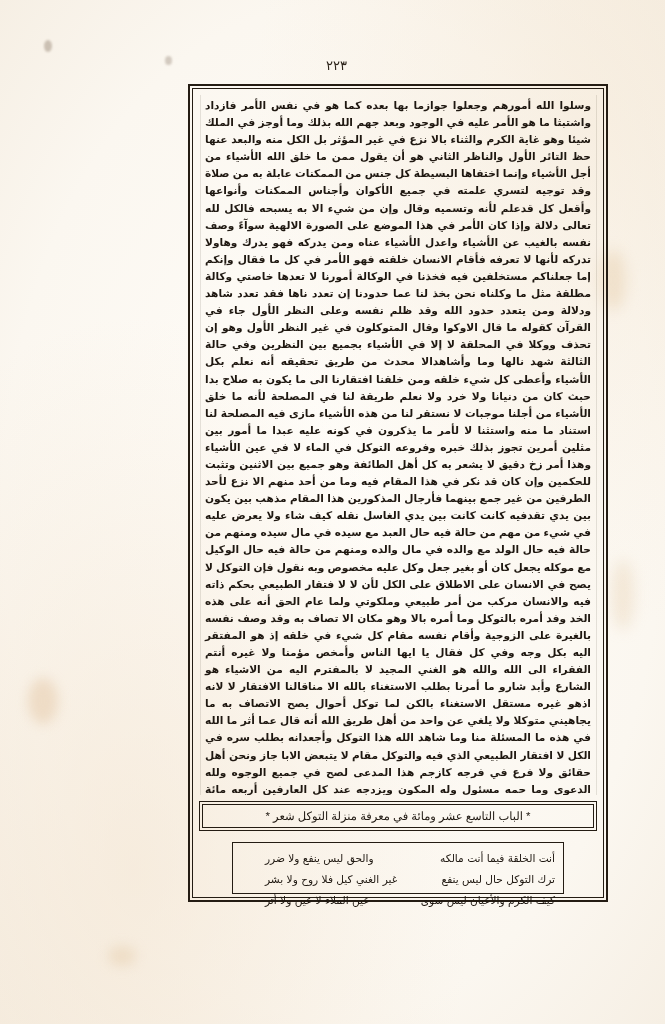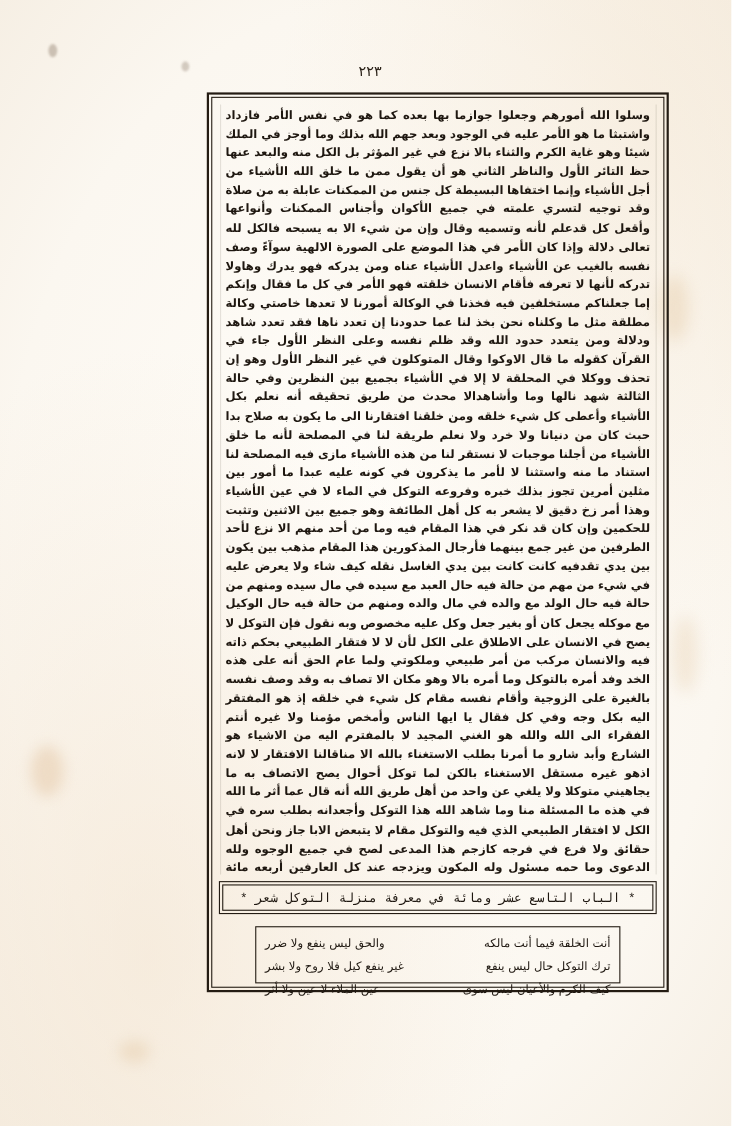--- a/index.html
+++ b/index.html
@@ -109,21 +109,21 @@
     justify-content: center;
     direction: rtl;
   }
   .chapter-box .inner-rule {
     position: absolute;
     left: 2px; top: 2px; right: 2px; bottom: 2px;
     border: 0.8px solid #241c13;
     pointer-events: none;
   }
   .chapter-title {
-    font-family: Liberation Mono, monospace;
+    font-family: Liberation Sans, sans-serif;
     font-size: 11.5px;
     color: #1e1710;
     letter-spacing: 0.2px;
   }
 
   
   .poem-box {
     position: absolute;
     left: 232px;
     top: 842px;
@@ -141,21 +141,21 @@
     align-items: center;
     height: 21px;
   }
   .hemistich {
     font-family: "DejaVu Sans", sans-serif;
     font-size: 10.6px;
     color: #1e1710;
     white-space: nowrap;
   }
   .hemistich.right { }
-  .hemistich.left { text-align: left; }
+  .hemistich.left { text-align: left; margin-left: 24px; }
 
   
   .edge-rule {
     position: absolute;
     top: 95px;
     height: 700px;
     width: 1px;
     background: rgba(60,46,32,0.12);
   }
   .edge-rule.r { left: 596px; }
@@ -190,21 +190,21 @@
     <div class="chapter-title">* الباب التاسع عشر ومائة في معرفة منزلة التوكل شعر *</div>
   </div>
 
   <div class="poem-box">
     <div class="verse-row">
       <span class="hemistich right">أنت الخلقة فيما أنت مالكه</span>
       <span class="hemistich left">والحق ليس ينفع ولا ضرر</span>
     </div>
     <div class="verse-row">
       <span class="hemistich right">ترك التوكل حال ليس ينفع</span>
-      <span class="hemistich left">غير ينفع كيل فلا روح ولا بشر</span>
+      <span class="hemistich left">غير الغني كيل فلا روح ولا بشر</span>
     </div>
     <div class="verse-row">
       <span class="hemistich right">كيف الكرم والأعيان ليس سوى</span>
       <span class="hemistich left">عين الملاء لا عين ولا أثر</span>
     </div>
   </div>
 
 </div>
 
 </body></html>

